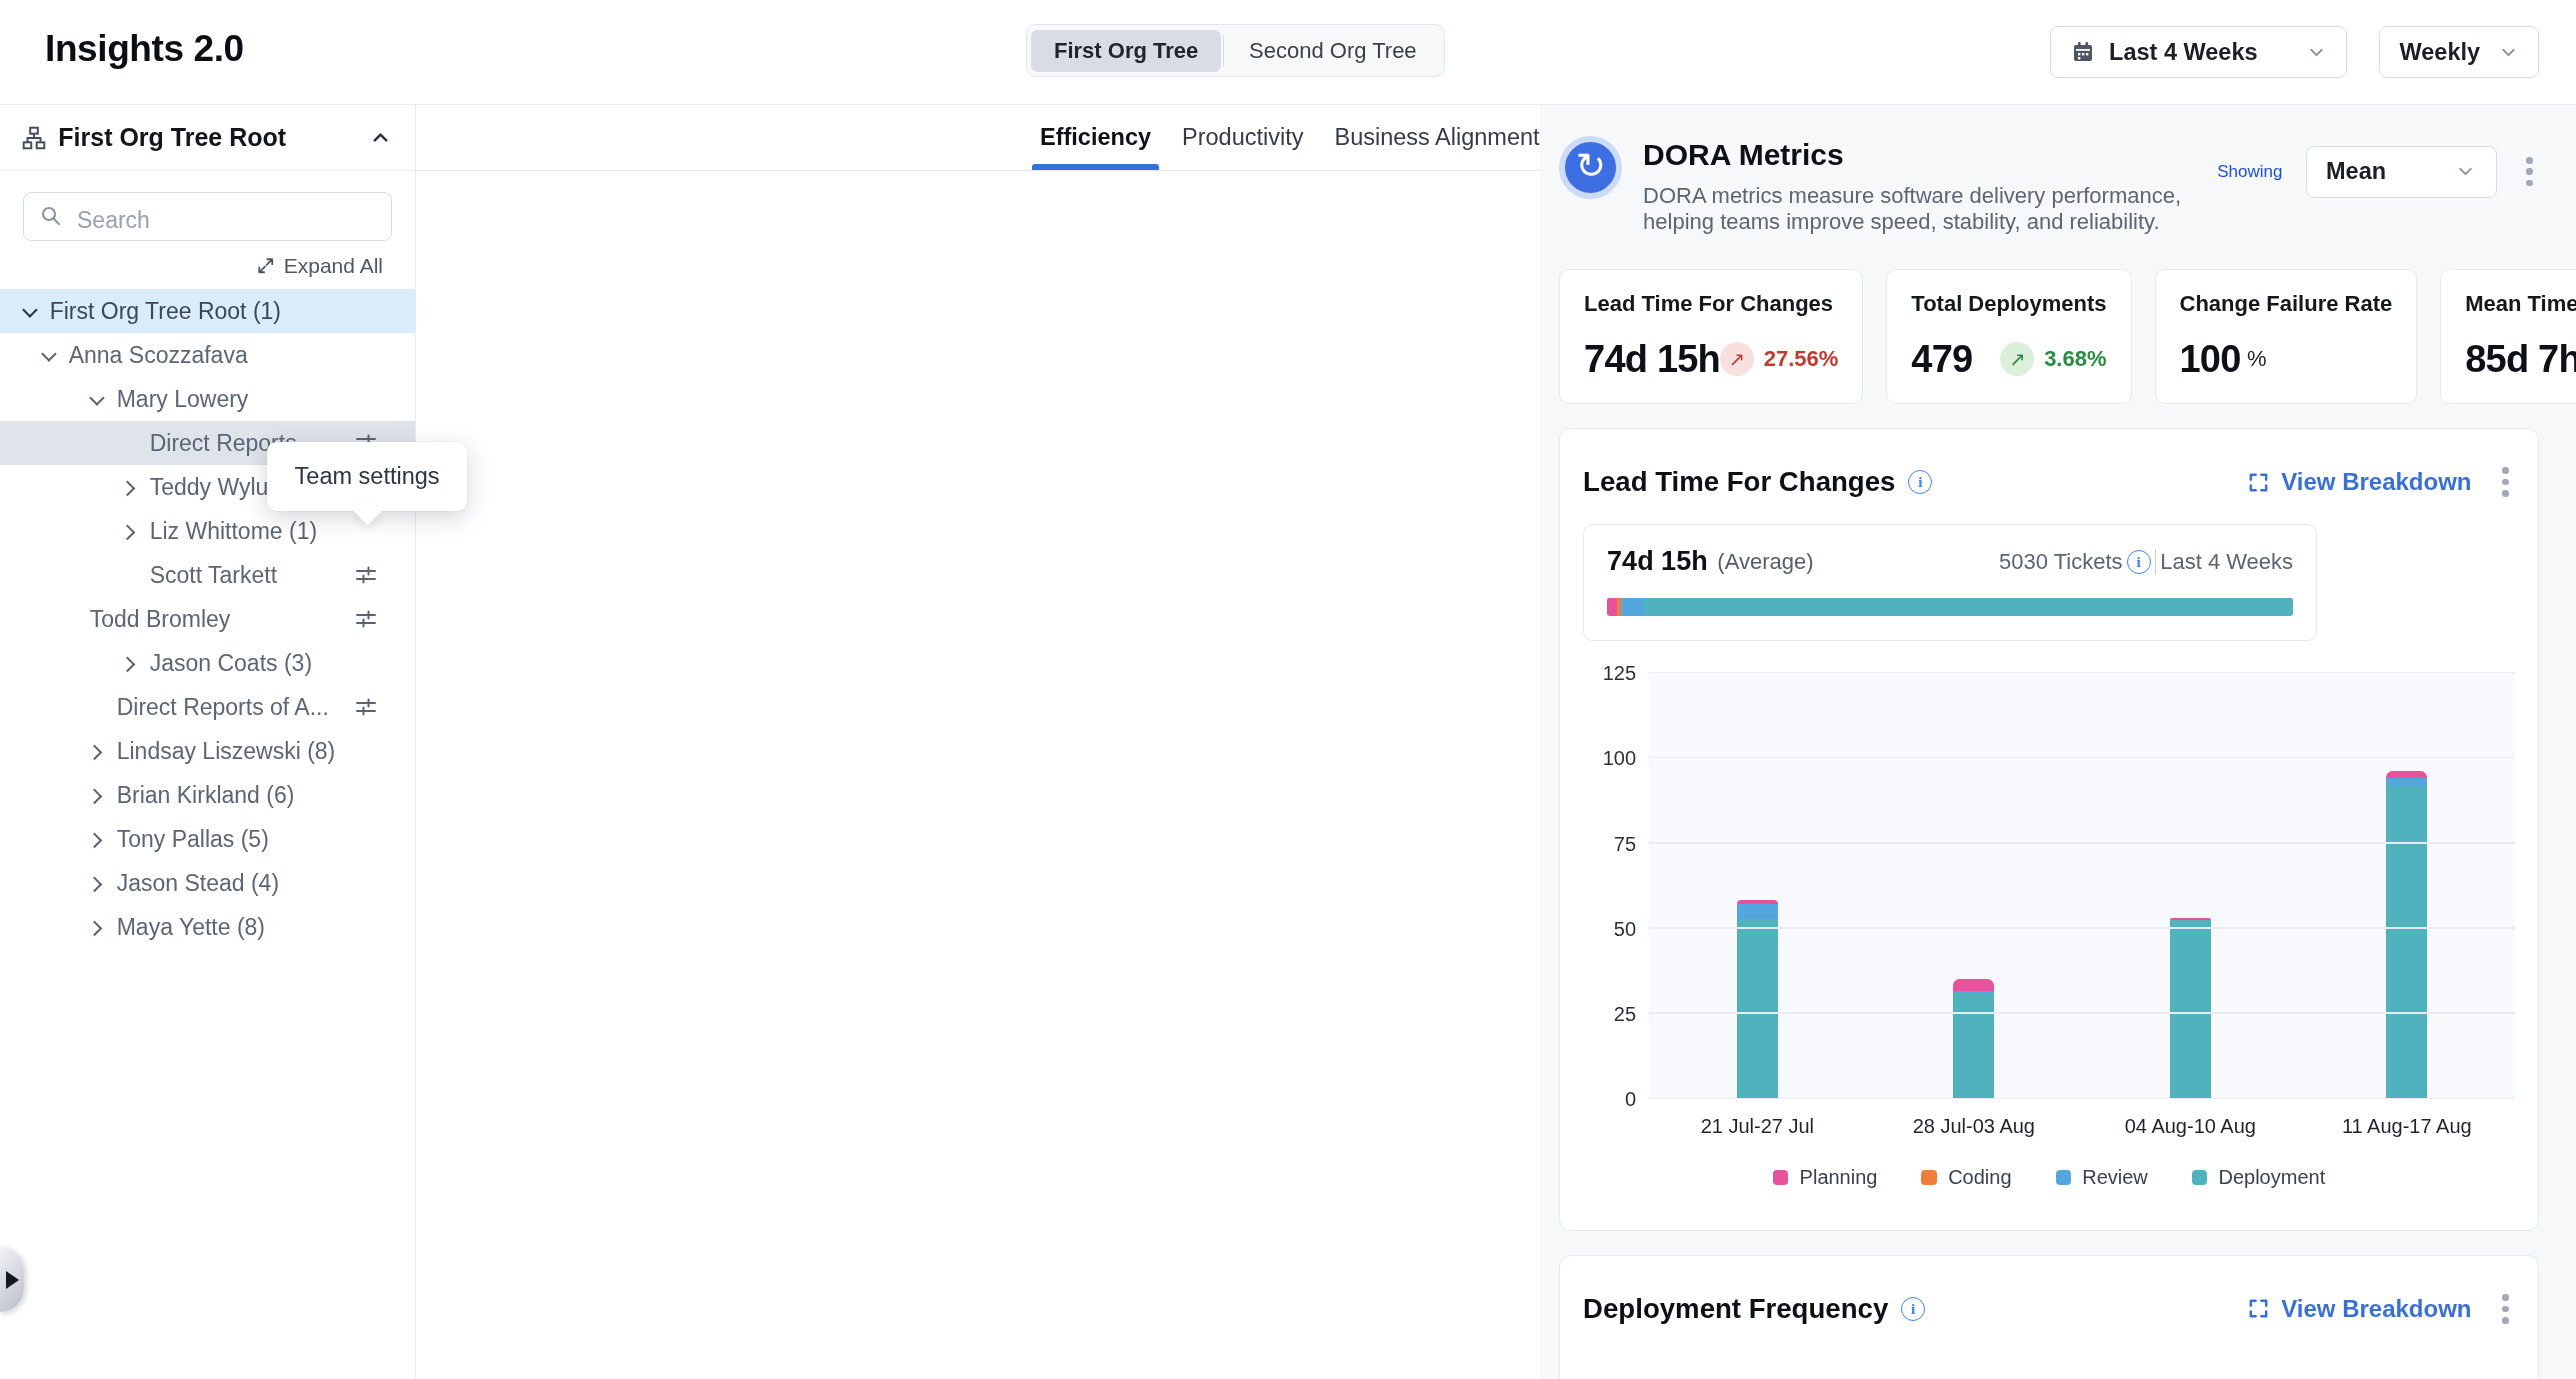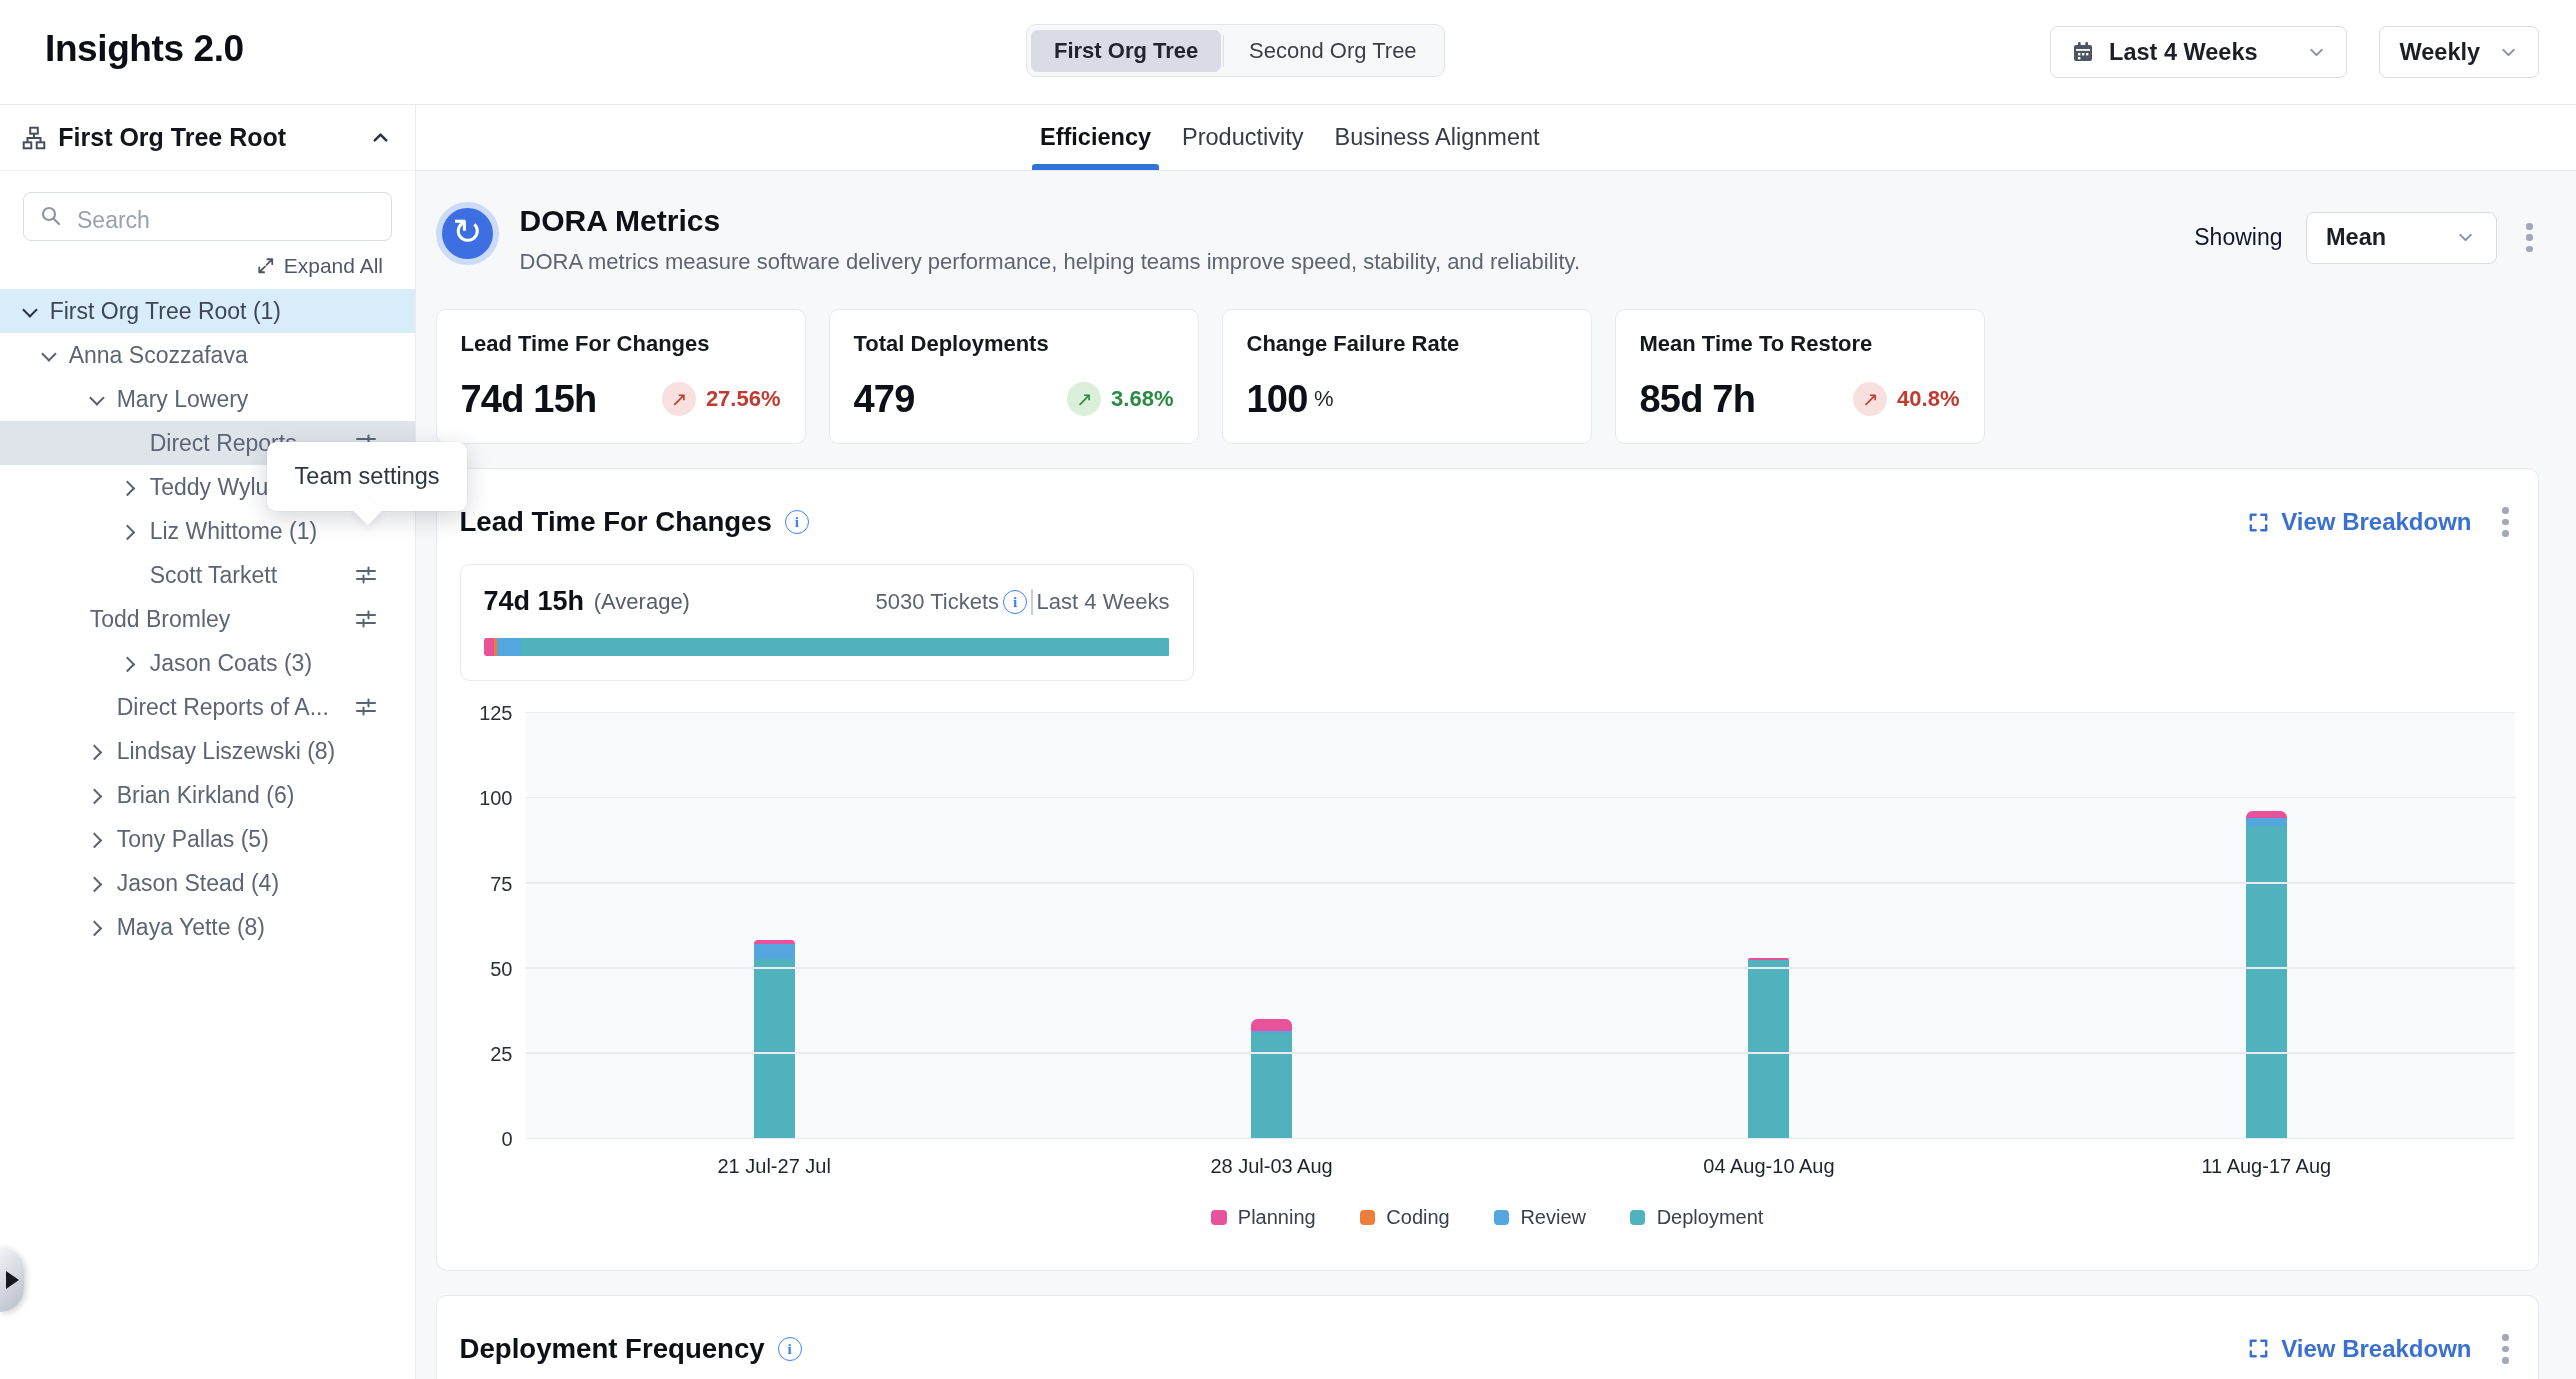--- a/index.html
+++ b/index.html
@@ -20,21 +20,21 @@
   .dropdown { height:52px; background:#fff; border:1.6px solid #d9dce3; border-radius:8px;
     display:flex; align-items:center; padding:0 19.5px; gap:14.6px; cursor:pointer; }
   .dropdown .dd-label { font-size:23.5px; font-weight:bold; color:#1c2026; white-space:nowrap; }
   .dd-date { width:297px; }
   .dd-weekly { width:160px; justify-content:space-between; }
   .chev-svg { flex:0 0 auto; }
 
   
   .body-row { display:flex; height:1274px; }
   .sidebar { position:relative; width:416px; flex:0 0 416px; background:#fff; border-right:1.6px solid #e8eaef; }
-  .main { flex:1; display:flex; flex-direction:column; overflow:hidden; }
+  .main { flex:1; display:flex; flex-direction:row; overflow:hidden; }
 
   
   .org-header { height:66px; display:flex; align-items:center; padding:0 23px 0 21px; border-bottom:1.6px solid #eef0f4; }
   .org-header .org-name { font-size:25px; font-weight:bold; color:#12151c; margin-left:11.3px; flex:1; }
   .search-wrap { margin:21px 23px 0 23px; position:relative; }
   .search-input { width:100%; height:49px; border:1.6px solid #d8dce3; border-radius:8px; padding:8px 16px 0 53px;
     font-size:23px; color:#333; outline:none; font-family:inherit; background:#fff; }
   .search-input::placeholder { color:#9aa1ae; }
   .search-icon { position:absolute; left:16px; top:12px; }
   .expand-all { display:flex; justify-content:flex-end; align-items:center; gap:8px; margin:13px 32px 11.3px 0;
@@ -74,21 +74,21 @@
   .content { flex:1; background:#f7f8fa; overflow:hidden; padding:0 37px 0 19.5px; }
 
   .dora-band { display:flex; align-items:flex-start; padding-top:31px; }
   .dora-icon { width:63px; height:63px; border-radius:50%; background:#3d6fe3; border:6.5px solid #ccdcf8;
     display:flex; align-items:center; justify-content:center; flex:0 0 auto; }
   .dora-icon span { font-family:"DejaVu Sans",sans-serif; color:#fff; font-size:36px; line-height:1; transform:translateY(-1.6px); }
   .dora-titles { margin-left:21px; padding-top:1.6px; }
   .dora-title { font-size:30px; font-weight:bold; color:#0d1016; }
   .dora-subtitle { font-size:22px; color:#5d6572; margin-top:11.3px; }
   .dora-right { margin-left:auto; display:flex; align-items:center; gap:23px; padding-top:9.7px; }
-  .showing-label { font-size:23px; color:#0f172a; }
+  .showing-label { font-size:17px; color:#1d4ed8; }
   .dd-mean { width:191px; justify-content:space-between; }
   .kebab { display:inline-flex; flex-direction:column; gap:4.9px; padding:6.5px; cursor:pointer; }
   .kebab i { width:6.5px; height:6.5px; border-radius:50%; background:#a2a8b8; }
 
   
   .cards-row { display:flex; gap:23px; margin-top:34px; }
   .metric-card { width:370px; height:135px; background:#fff; border:1.6px solid #e7e9ed; border-radius:9.7px; padding:21px 24px; }
   .metric-title { font-size:22px; font-weight:bold; color:#15181d; white-space:nowrap; }
   .metric-value-row { display:flex; align-items:center; margin-top:21px; }
   .metric-value { font-size:38px; font-weight:bold; color:#0d1016; letter-spacing:-0.8px; white-space:nowrap; }

